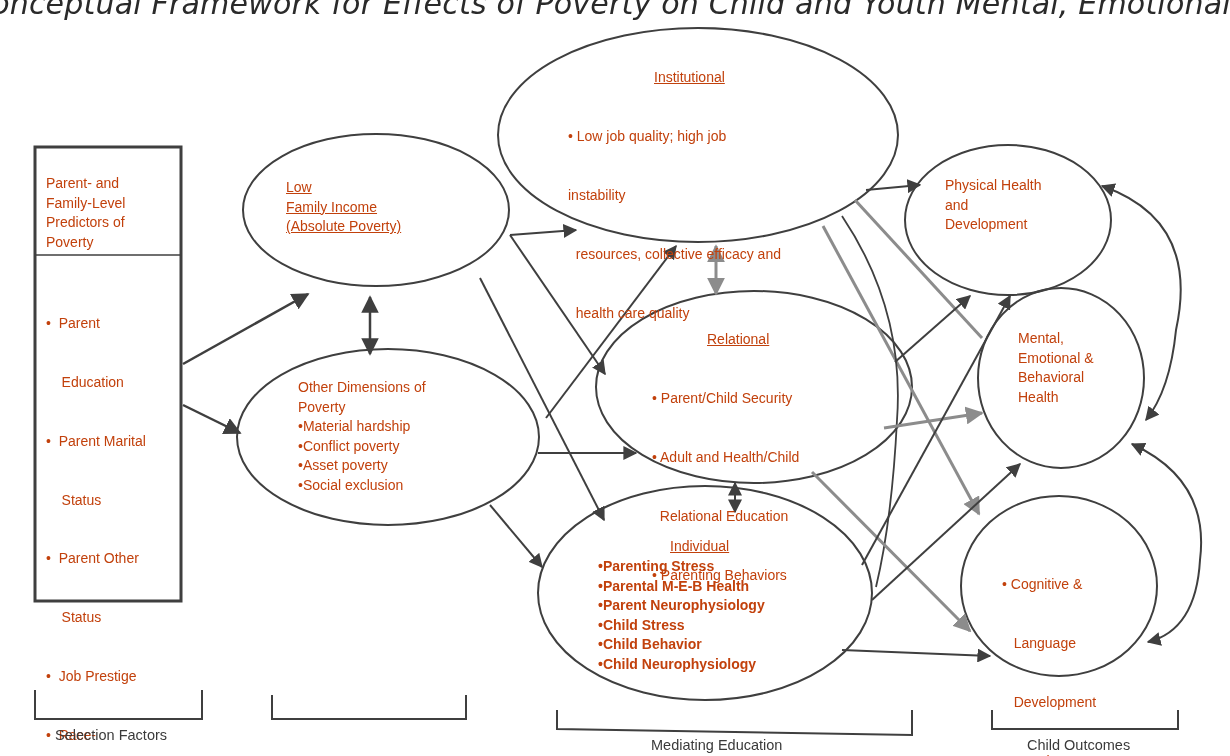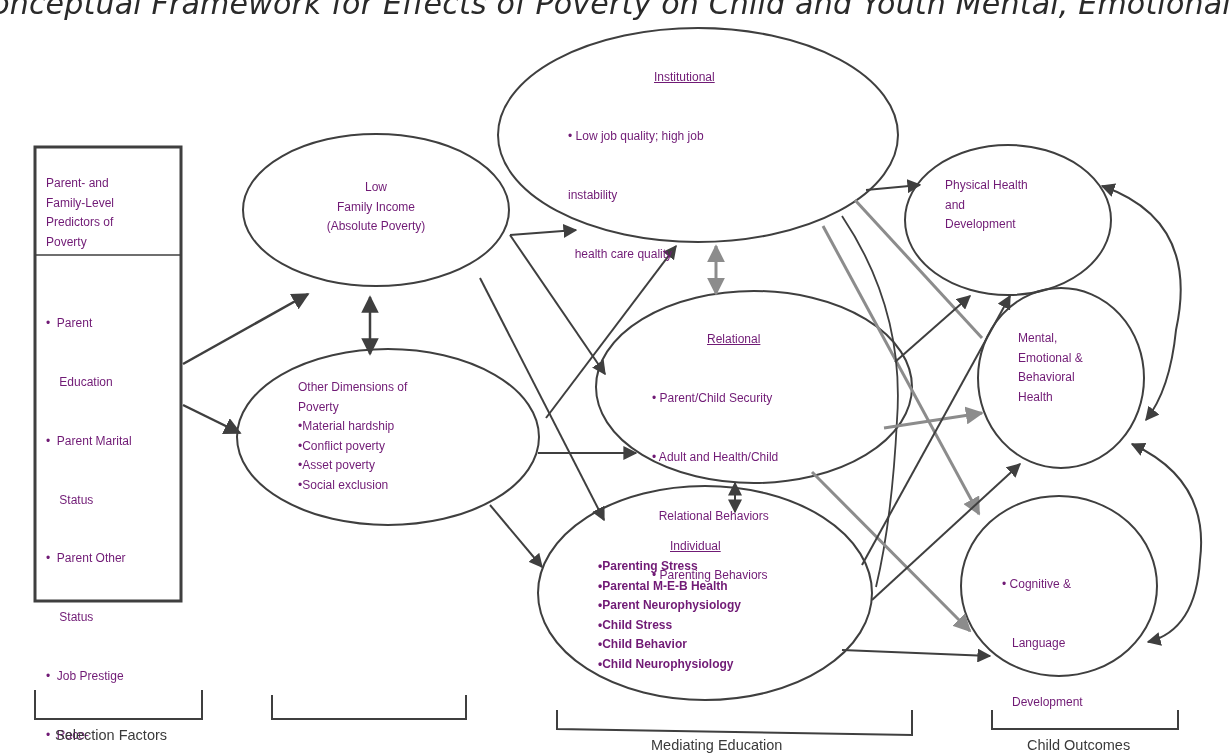--- a/index.html
+++ b/index.html
@@ -2,21 +2,21 @@
 <html><head>
 <meta charset="utf-8">
 <style>
   html, body { margin: 0; padding: 0; background: #ffffff; }
   body { width: 1230px; height: 756px; position: relative; overflow: hidden;
          font-family: "Liberation Sans", sans-serif; color: #3a3a3a; }
   #title { position: absolute; left: -30px; top: -14px; width: 1300px; white-space: nowrap;
            font-family: "DejaVu Sans", sans-serif; font-style: italic; font-size: 30px;
            color: #2a2a2a; letter-spacing: 0.2px; }
   svg#diagram { position: absolute; left: 0; top: 0; }
-  .t { position: absolute; font-size: 12px; line-height: 19.6px; color: #701a75; white-space: nowrap; }
+  .t { position: absolute; font-size: 14px; line-height: 19.6px; color: #c2410c; white-space: nowrap; }
   .u { text-decoration: underline; }
   .lbl { position: absolute; font-size: 14.5px; color: #3a3a3a; white-space: nowrap; }
 </style>
 </head>
 <body>
 
 <div id="title">Conceptual Framework for Effects of Poverty on Child and Youth Mental, Emotional, and Behavioral Health</div>
 
 <svg id="diagram" width="1230" height="756" viewBox="0 0 1230 756">
   <defs>
@@ -92,47 +92,48 @@
   <div>•  Parent Other</div>
   <div>    Status</div>
   <div>•  Job Prestige</div>
   <div>•  Race-</div>
   
   
   
   
 </div>
 
-<div class="t" style="left:286px; top:178px; width:180px; text-align:center;">
+<div class="t" style="left:286px; top:178px; width:180px; text-decoration:underline;">
   <div>Low</div>
   <div>Family Income</div>
   <div>(Absolute Poverty)</div>
 </div>
 
 <div class="t" style="left:298px; top:378px;">
   <div>Other Dimensions of</div>
   <div>Poverty</div>
   <div>•Material hardship</div>
   <div>•Conflict poverty</div>
   <div>•Asset poverty</div>
   <div>•Social exclusion</div>
 </div>
 
 <div class="t u" style="left:654px; top:68px;">Institutional</div>
 <div class="t" style="left:568px; top:88px; white-space:pre;">
   <div>• Low job quality; high job</div>
   <div>instability</div>
+  <div>  resources, collective efficacy and</div>
   <div>  health care quality</div>
 </div>
 
 <div class="t u" style="left:707px; top:330px;">Relational</div>
 <div class="t" style="left:652px; top:350px; white-space:pre;">
   <div>• Parent/Child Security</div>
   <div>• Adult and Health/Child</div>
-  <div>  Relational Behaviors</div>
+  <div>  Relational Education</div>
   <div>• Parenting Behaviors</div>
 </div>
 
 <div class="t u" style="left:670px; top:537px;">Individual</div>
 <div class="t" style="left:598px; top:557px;font-weight:bold;">
   <div>•Parenting Stress</div>
   <div>•Parental M-E-B Health</div>
   <div>•Parent Neurophysiology</div>
   <div>•Child Stress</div>
   <div>•Child Behavior</div>

